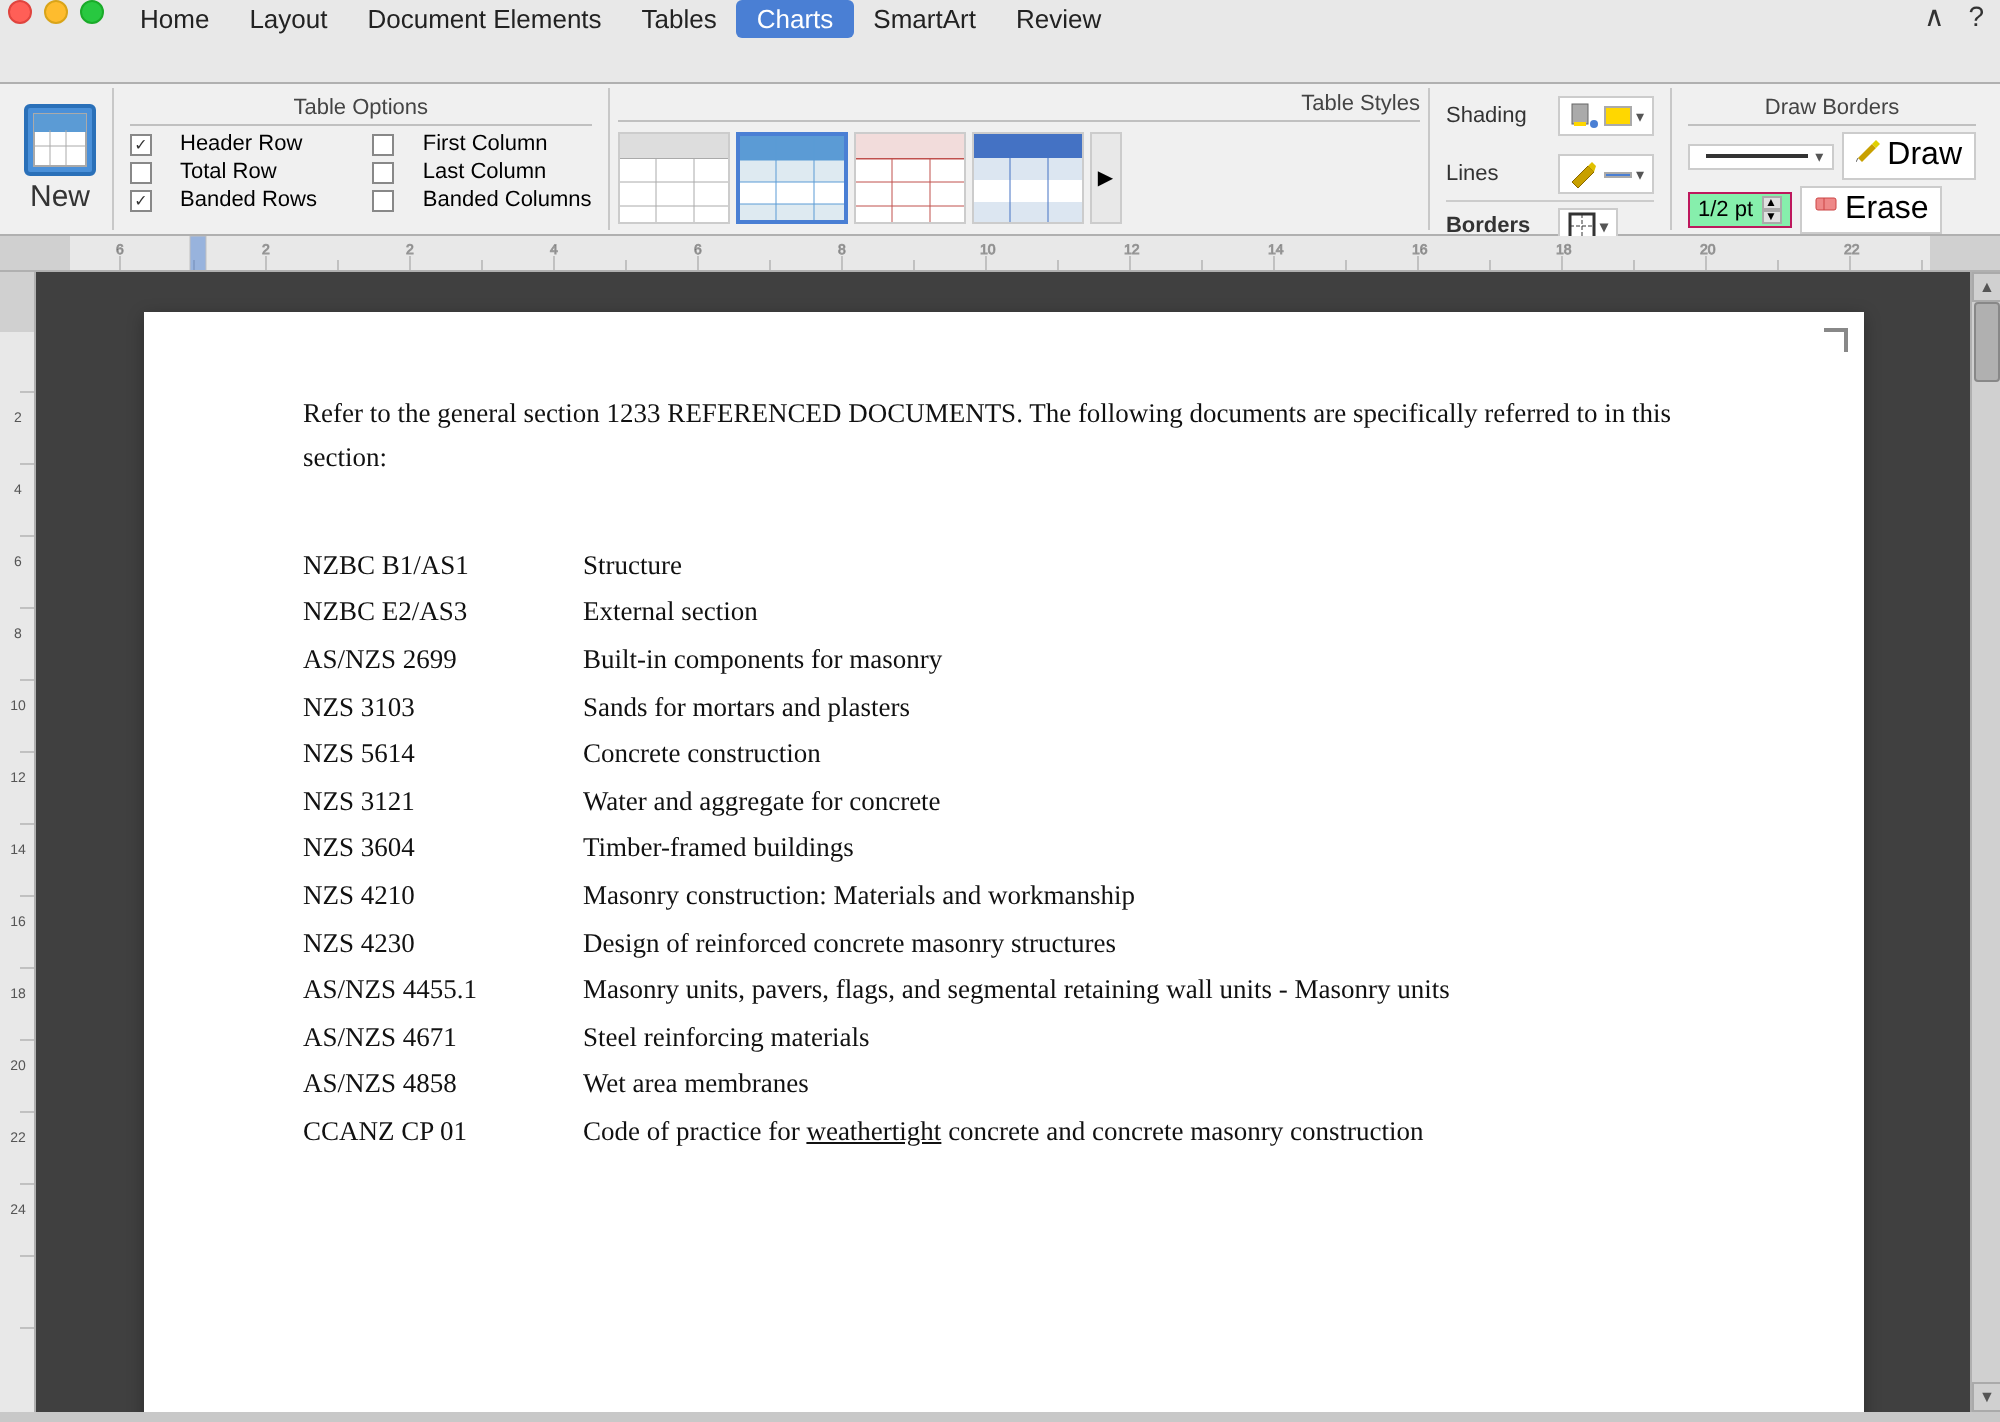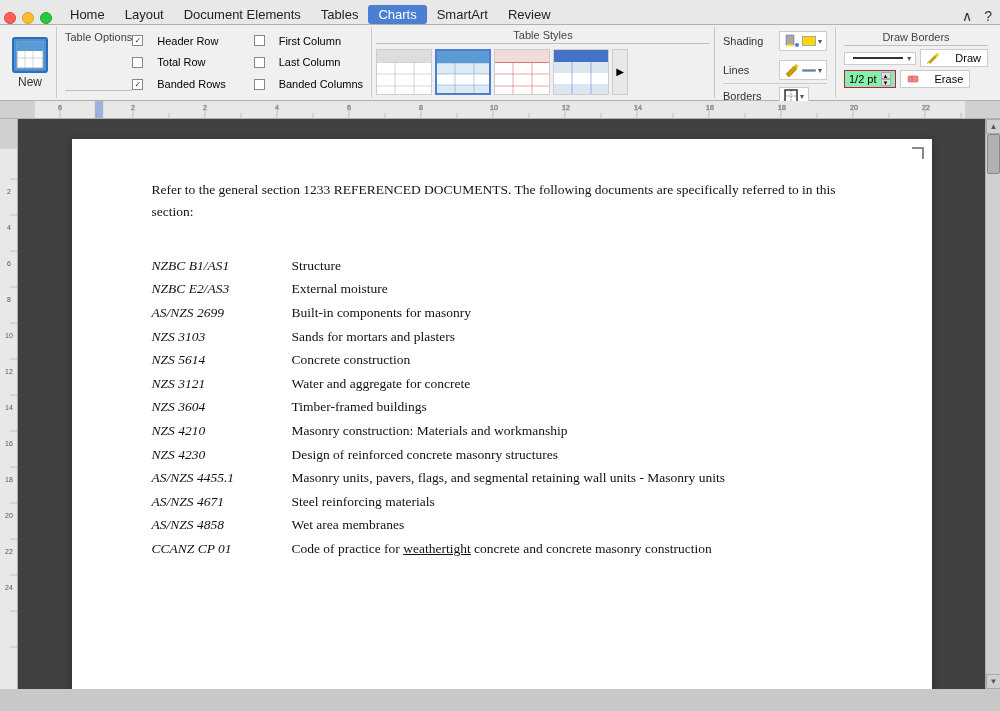--- a/index.html
+++ b/index.html
@@ -1,24 +1,24 @@
 <!DOCTYPE html>
 <html><head>
   <meta charset="utf-8">
   <style>
     * { margin: 0; padding: 0; box-sizing: border-box; }
     body { font-family: 'Helvetica Neue', Arial, sans-serif; font-size: 13px; background: #c8c8c8; overflow: hidden; }
 
     
     .menu-bar {
       display: flex;
-      align-items: flex-end;
+      align-items: flex-start;
       background: #e8e8e8;
       border-bottom: 1px solid #b0b0b0;
-      height: 25px;
+      height: 42px;
       padding: 0 4px;
     }
     .menu-item {
       padding: 2px 10px;
       font-size: 13px;
       color: #222;
       cursor: pointer;
       border-radius: 3px;
     }
     .menu-item:hover, .menu-item.active {
@@ -38,20 +38,21 @@
     .ribbon-content {
       display: flex;
       height: 75px;
       align-items: stretch;
       padding: 2px 4px;
     }
 
     
     .table-options-section {
       display: flex;
+      flex-direction: column;
       padding: 4px 8px;
       border-right: 1px solid #c8c8c8;
     }
     .table-options-title {
       font-size: 11px;
       color: #444;
       text-align: center;
       padding-bottom: 2px;
       border-bottom: 1px solid #c0c0c0;
       margin-bottom: 3px;
@@ -99,37 +100,37 @@
       width: 36px;
       height: 36px;
       background: #4a90d9;
       border: 2px solid #2a70b9;
       border-radius: 3px;
       display: flex;
       align-items: center;
       justify-content: center;
     }
     .new-label {
-      font-size: 12px;
+      font-size: 15px;
       color: #333;
       margin-top: 2px;
     }
 
     
     .table-styles-section {
       display: flex;
       flex-direction: column;
       flex: 1;
       padding: 2px 4px;
       border-right: 1px solid #c8c8c8;
     }
     .table-styles-title {
       font-size: 11px;
       color: #444;
-      text-align: center;
+      text-align: right;
       border-bottom: 1px solid #c0c0c0;
       margin-bottom: 3px;
       padding-bottom: 2px;
       font-weight: 500;
     }
     .table-styles-gallery {
       display: flex;
       align-items: center;
       gap: 3px;
       flex: 1;
@@ -225,26 +226,26 @@
       gap: 3px;
     }
     .draw-borders-row {
       display: flex;
       align-items: center;
       gap: 4px;
     }
     .draw-button {
       display: flex;
       align-items: flex-start;
-      gap: 16px;
+      gap: 4px;
       border: 1px solid #ccc;
       background: white;
       padding: 2px 6px;
       cursor: pointer;
-      font-size: 11px;
+      font-size: 16px;
     }
 
     
     .border-line-selector {
       flex: 1;
       border: 1px solid #ccc;
       background: white;
       padding: 1px 4px;
       display: flex;
       align-items: center;
@@ -347,21 +348,20 @@
     }
     .doc-table td {
       padding: 1px 0;
       vertical-align: top;
       font-family: 'Times New Roman', Times, serif;
       font-size: 13.5px;
     }
     .doc-table td:first-child {
       width: 140px;
       white-space: nowrap;
-      font-style: italic;
     }
     .page-corner-mark {
       position: absolute;
       top: 8px;
       right: 8px;
       width: 12px;
       height: 12px;
       border-top: 2px solid #888;
       border-right: 2px solid #888;
     }
@@ -575,21 +575,21 @@
           <div class="shading-btn">
             <svg width="16" height="16" viewBox="0 0 16 16">
               <path d="M2 12 L10 4 L13 7 L5 15 Z" fill="#c8a000" stroke="#886600" stroke-width="0.5"></path>
               <path d="M10 4 L12 2 L14 4 L13 7 Z" fill="#e0c000"></path>
             </svg>
             <div class="color-swatch-blue"></div>
             <span class="dropdown-arrow">▾</span>
           </div>
         </div>
       </div>
-      <div style="margin-top: auto; padding-top: 3px; border-top: 1px solid #ccc;">
+      <div style="margin-top: auto; padding-top: 3px; border-top: 1px solid #ccc; font-weight: bold;">
         <div class="shading-row">
           <span class="shading-label">Borders</span>
           <div class="shading-btn">
             <svg width="14" height="14" viewBox="0 0 14 14">
               <rect x="1" y="1" width="12" height="12" fill="none" stroke="#333" stroke-width="1.5"></rect>
               <line x1="1" y1="7" x2="13" y2="7" stroke="#333" stroke-width="0.5" stroke-dasharray="2,1"></line>
               <line x1="7" y1="1" x2="7" y2="13" stroke="#333" stroke-width="0.5" stroke-dasharray="2,1"></line>
             </svg>
             <span class="dropdown-arrow">▾</span>
           </div>
@@ -742,21 +742,21 @@
         <p class="doc-para">Refer to the general section 1233 REFERENCED DOCUMENTS.  The following documents are specifically referred to in this section:</p>
         <br>
         <table class="doc-table">
           <tbody id="references-body">
           <tr>
                 <td>NZBC B1/AS1</td>
                 <td>Structure</td>
               </tr>
               <tr>
                 <td>NZBC E2/AS3</td>
-                <td>External moisture</td>
+                <td>External section</td>
               </tr>
               <tr>
                 <td>AS/NZS 2699</td>
                 <td>Built-in components for masonry</td>
               </tr>
               <tr>
                 <td>NZS 3103</td>
                 <td>Sands for mortars and plasters</td>
               </tr>
               <tr>

